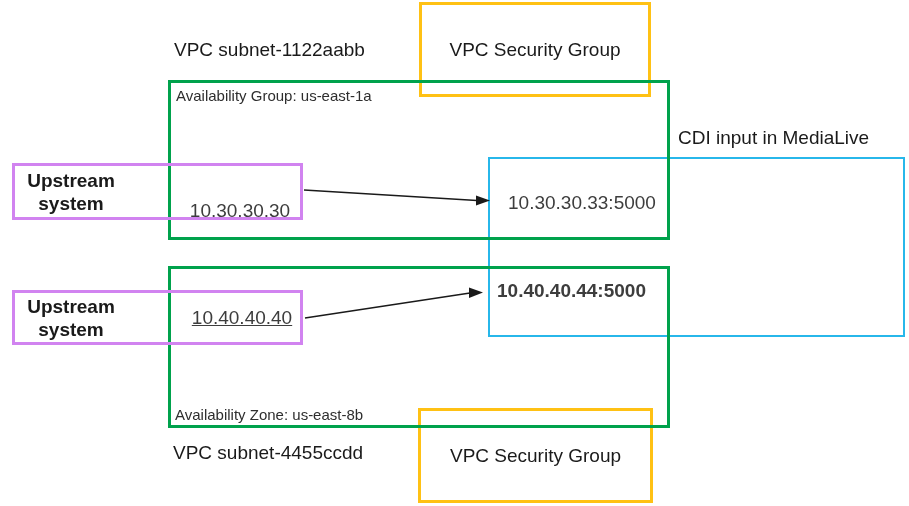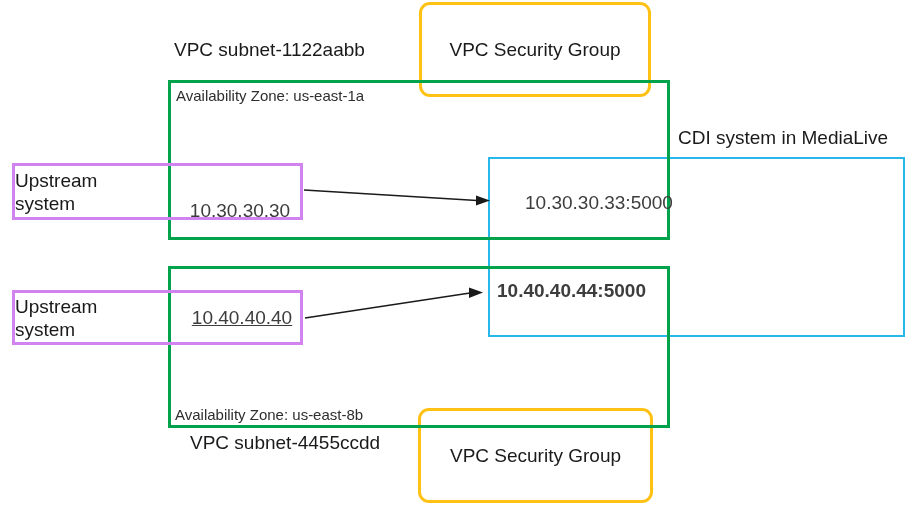--- a/index.html
+++ b/index.html
@@ -27,55 +27,55 @@
   .sg-bottom  { left: 418px; top: 408px; width: 235px; height: 95px;  }
   .subnet-1   { left: 168px; top: 80px;  width: 502px; height: 160px; }
   .subnet-2   { left: 168px; top: 266px; width: 502px; height: 162px; }
   .up-1       { left: 12px;  top: 163px; width: 291px; height: 57px;  }
   .up-2       { left: 12px;  top: 290px; width: 291px; height: 55px;  }
 
   .sg-box {
     display: flex;
     align-items: center;
     justify-content: center;
-    border-radius: 11px;
   }
 
   .label {
     position: absolute;
     z-index: 5;
     color: #1a1a1a;
     font-size: 19px;
     line-height: 23px;
     white-space: nowrap;
+    text-align: center;
   }
   .sg-label {
     color: #1a1a1a;
     font-size: 19px;
     white-space: nowrap;
   }
   .az-label {
     font-size: 15px;
     line-height: 18px;
     color: #2e2e2e;
   }
   .ip-label { color: #3d3d3d; text-align: center; }
-  .upstream-label { white-space: normal; width: 112px; }
+  .upstream-label { white-space: normal; width: 112px; font-weight: bold; }
 
   .t-subnet1-title { left: 174px; top: 38px;  }
   .t-az1           { left: 176px; top: 87px;  }
   .t-up1           { left: 15px;  top: 169px; }
   .t-ip1           { left: 184px; top: 179px; width: 112px; margin-top: 20px; }
   .t-cdi-title     { left: 678px; top: 126px; }
-  .t-ep1           { left: 525px; top: 191px; }
+  .t-ep1           { left: 508px; top: 191px; }
   .t-ep2           { left: 497px; top: 279px; font-weight: bold; }
   .t-up2           { left: 15px;  top: 295px; }
   .t-ip2           { left: 186px; top: 306px; width: 112px; text-decoration: underline; }
   .t-az2           { left: 175px; top: 406px; }
-  .t-subnet2-title { left: 173px; top: 431px; margin-left: 17px; }
+  .t-subnet2-title { left: 173px; top: 441px; }
 
   .arrow-layer {
     position: absolute;
     left: 0; top: 0;
     width: 909px; height: 506px;
     z-index: 6;
     pointer-events: none;
   }
 </style>
 </head>
@@ -92,24 +92,24 @@
     <span class="sg-label">VPC Security Group</span>
   </div>
 
   <div class="box subnet-box subnet-1"></div>
   <div class="box subnet-box subnet-2"></div>
 
   <div class="box up-box up-1"></div>
   <div class="box up-box up-2"></div>
 
   <div class="label t-subnet1-title">VPC subnet-1122aabb</div>
-  <div class="label az-label t-az1">Availability Zone: us-east-1a</div>
+  <div class="label az-label t-az1">Availability Group: us-east-1a</div>
   <div class="label upstream-label t-up1">Upstream system</div>
   <div class="label ip-label t-ip1">10.30.30.30</div>
-  <div class="label t-cdi-title">CDI system in MediaLive</div>
+  <div class="label t-cdi-title">CDI input in MediaLive</div>
   <div class="label ip-label t-ep1">10.30.30.33:5000</div>
   <div class="label ip-label t-ep2">10.40.40.44:5000</div>
   <div class="label upstream-label t-up2">Upstream system</div>
   <div class="label ip-label t-ip2">10.40.40.40</div>
   <div class="label az-label t-az2">Availability Zone: us-east-8b</div>
   <div class="label t-subnet2-title">VPC subnet-4455ccdd</div>
 
   <svg class="arrow-layer" viewBox="0 0 909 506" xmlns="http://www.w3.org/2000/svg">
     <g>
       <line x1="304" y1="190" x2="477" y2="200.5" stroke="#1a1a1a" stroke-width="1.5"></line>

